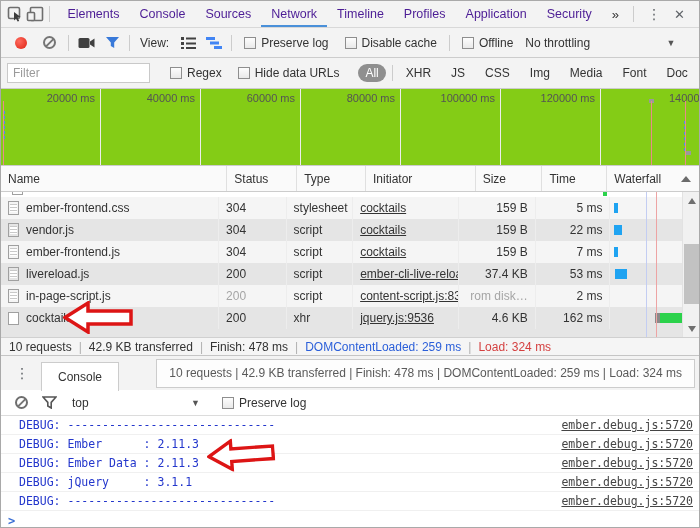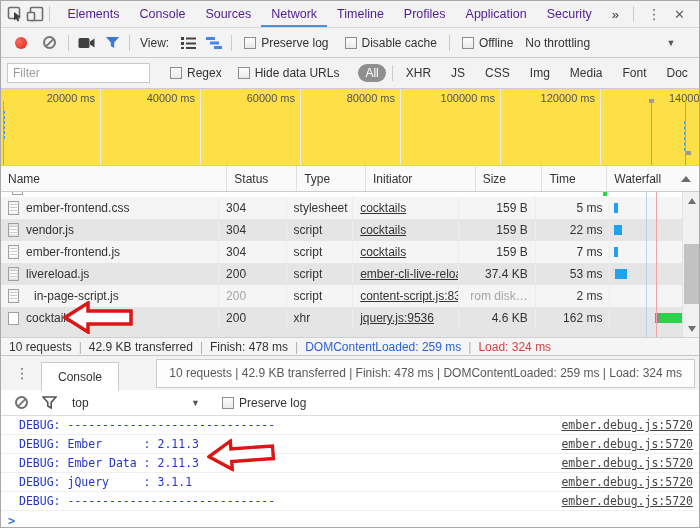--- a/index.html
+++ b/index.html
@@ -45,21 +45,21 @@
   .filter-input { width:143px; height:20px; border:1px solid #c9c9c9; background:#fff;
                   font-size:12px; padding:2px 5px; margin-right:12px;
                   font-family:"Liberation Sans",sans-serif; }
   .filter-input::placeholder { color:#9a9a9a; }
   .type-filters { display:flex; align-items:center; margin-left:8px; }
   .type-filter { padding:2px 7px; margin:0 3px; color:#333; white-space:nowrap; }
   .type-filter.active { background:#8f8f8f; color:#fff; border-radius:10px; }
   .tf-div { width:1px; height:16px; background:#ccc; margin:0 3px; }
 
   
-  .overview { position:relative; height:77px; background:#fde047; border-bottom:1px solid #ccc; overflow:hidden; }
+  .overview { position:relative; height:77px; background:#84cc16; border-bottom:1px solid #ccc; overflow:hidden; }
   .ov-grid { position:absolute; top:0; bottom:0; width:1px; background:#ececec; }
   .ov-tick { position:absolute; top:3px; font-size:11px; color:#545454; white-space:nowrap; }
   .ov-line-red { position:absolute; top:12px; bottom:0; width:1px; background:#e88a8a; }
   .ov-line-blue { position:absolute; width:0; border-left:1px dashed #4596e8; }
   .ov-cap { position:absolute; width:5px; height:4px; background:#9a9a9a; }
 
   
   .grid-header { height:26px; display:flex; background:#fafafa; border-bottom:1px solid #ccc;
                  font-size:12px; color:#333; }
   .hcell { display:flex; align-items:center; padding-left:7px; border-right:1px solid #e0e0e0;
@@ -345,21 +345,21 @@
           <div class="cell" style="width: 110px;">
             <span class="init-link">ember-cli-live-reloa…</span>
           </div>
           <div class="cell num" style="width: 67px;">37.4 KB</div>
           <div class="cell num" style="width: 65px;">53 ms</div>
           <div class="cell wf" style="width: 92px; position: relative;">
             <div class="wf-bar" style="left: 5px; width: 12px; background: rgb(31, 163, 241);"></div>
           </div>
         </div>
         <div class="req-row alt">
-          <div class="cell" style="width: 227px; gap: 8px;">
+          <div class="cell" style="width: 227px;">
             <div class="doc-icon"></div>
             <span>in-page-script.js</span>
           </div>
           <div class="cell gray" style="width: 70px;">200</div>
           <div class="cell" style="width: 69px;">script</div>
           <div class="cell" style="width: 110px;">
             <span class="init-link">content-script.js:83</span>
           </div>
           <div class="cell num gray" style="width: 67px;">(from disk…</div>
           <div class="cell num" style="width: 65px;">2 ms</div>

